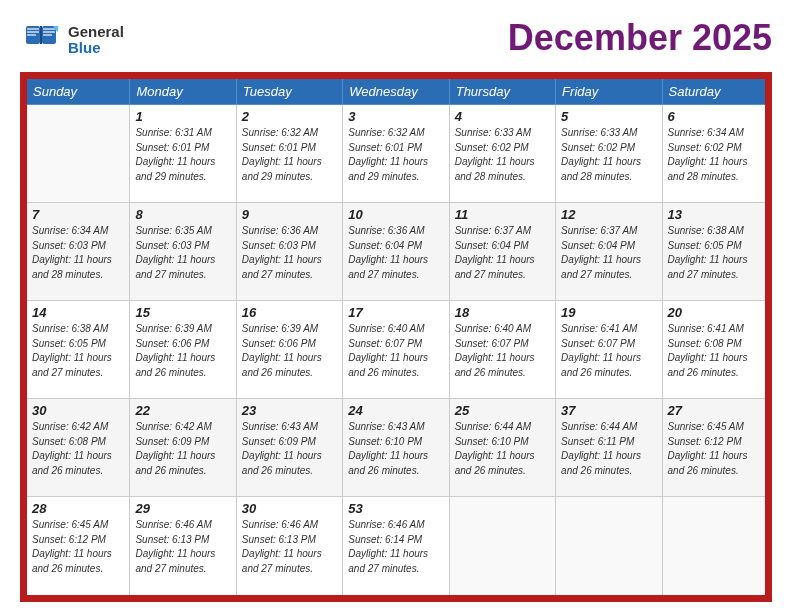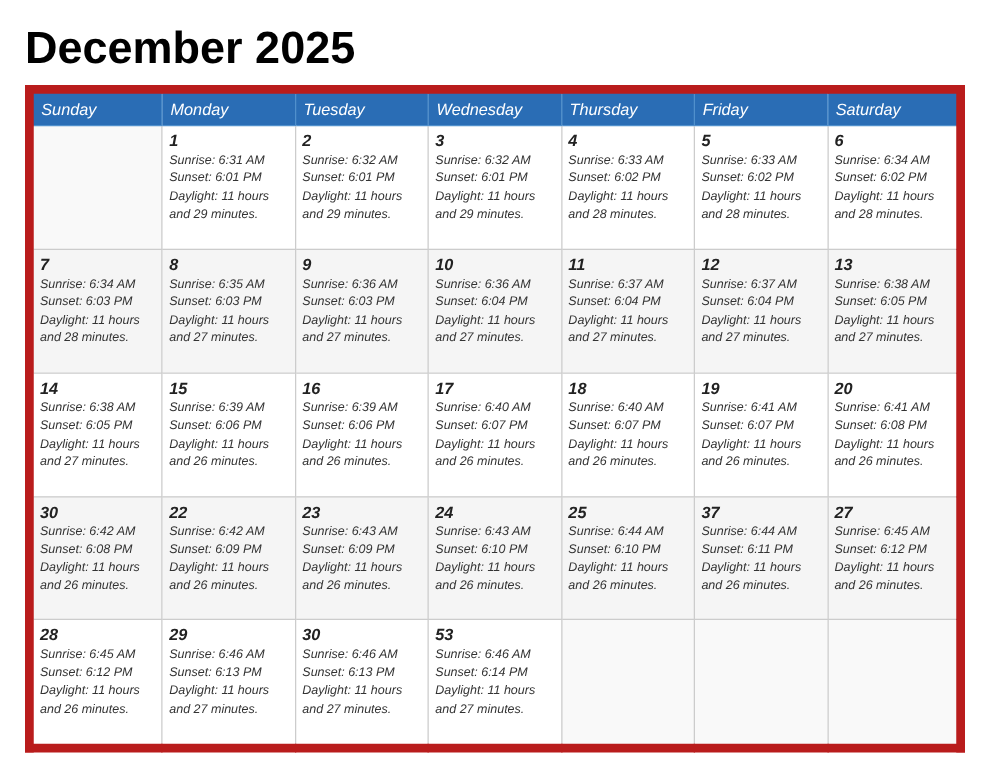--- a/index.html
+++ b/index.html
@@ -41,21 +41,21 @@
       font-size: 15px;
       font-weight: bold;
       color: #1a6bb5;
     }
     .title-block {
       text-align: right;
     }
     .month-title {
       font-size: 36px;
       font-weight: bold;
-      color: #000000;
+      color: #701a75;
       line-height: 1.1;
     }
     .location {
       font-size: 15px;
       color: #444;
     }
     .calendar {
       flex: 1;
       border: 7px solid #b91c1c;
       border-collapse: collapse;
@@ -97,20 +97,43 @@
     }
     .row-alt {
       background: #f5f5f5;
     }
   </style>
 </head>
 <body>
 
 <div class="page">
   <div class="header">
+    <div class="logo">
+      <div style="position:relative;width:44px;height:44px;margin-right:4px;">
+        
+        <svg width="44" height="44" viewBox="0 0 44 44">
+          <rect x="6" y="8" width="14" height="18" rx="2" fill="#2a6db5"></rect>
+          <rect x="22" y="8" width="14" height="18" rx="2" fill="#2a6db5"></rect>
+          <polygon points="20,8 22,8 22,26 20,26" fill="#1a4a80"></polygon>
+
+          <rect x="7" y="10" width="12" height="2" rx="0.5" fill="white" opacity="0.6"></rect>
+          <rect x="7" y="13" width="12" height="2" rx="0.5" fill="white" opacity="0.6"></rect>
+          <rect x="7" y="16" width="9" height="2" rx="0.5" fill="white" opacity="0.6"></rect>
+          <rect x="23" y="10" width="12" height="2" rx="0.5" fill="white" opacity="0.6"></rect>
+          <rect x="23" y="13" width="12" height="2" rx="0.5" fill="white" opacity="0.6"></rect>
+          <rect x="23" y="16" width="9" height="2" rx="0.5" fill="white" opacity="0.6"></rect>
+
+          <polygon points="33,8 38,8 38,14 35.5,12" fill="#4fc3f7"></polygon>
+        </svg>
+      </div>
+      <div class="logo-text">
+        <span class="logo-general">General</span>
+        <span class="logo-blue">Blue</span>
+      </div>
+    </div>
     <div class="title-block">
       <div class="month-title">December 2025</div>
     </div>
   </div>
 
   <table class="calendar">
     <thead>
       <tr>
         <th>Sunday</th>
         <th>Monday</th>

